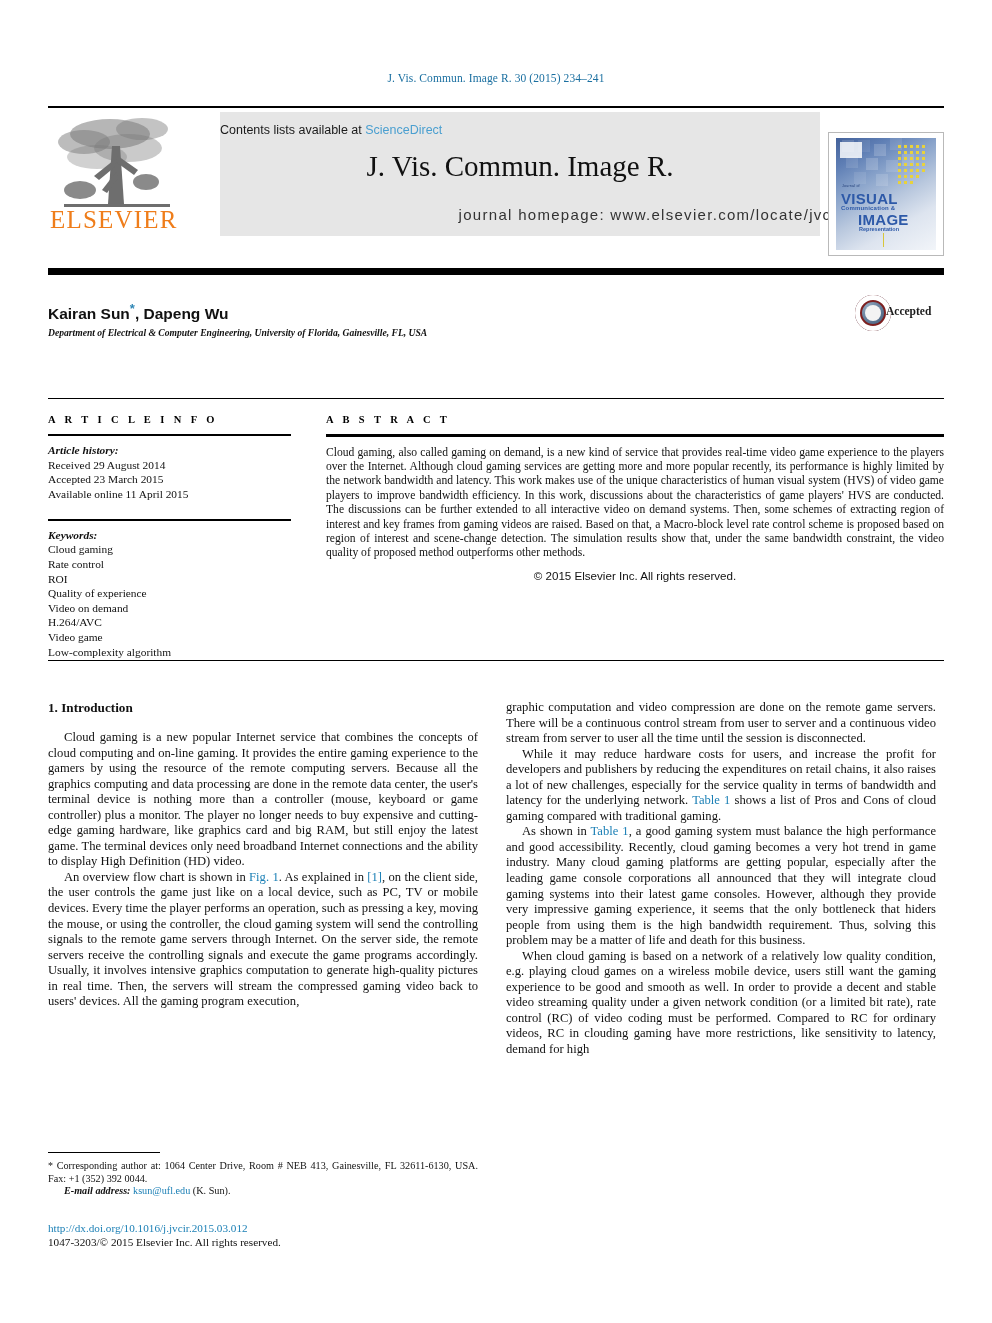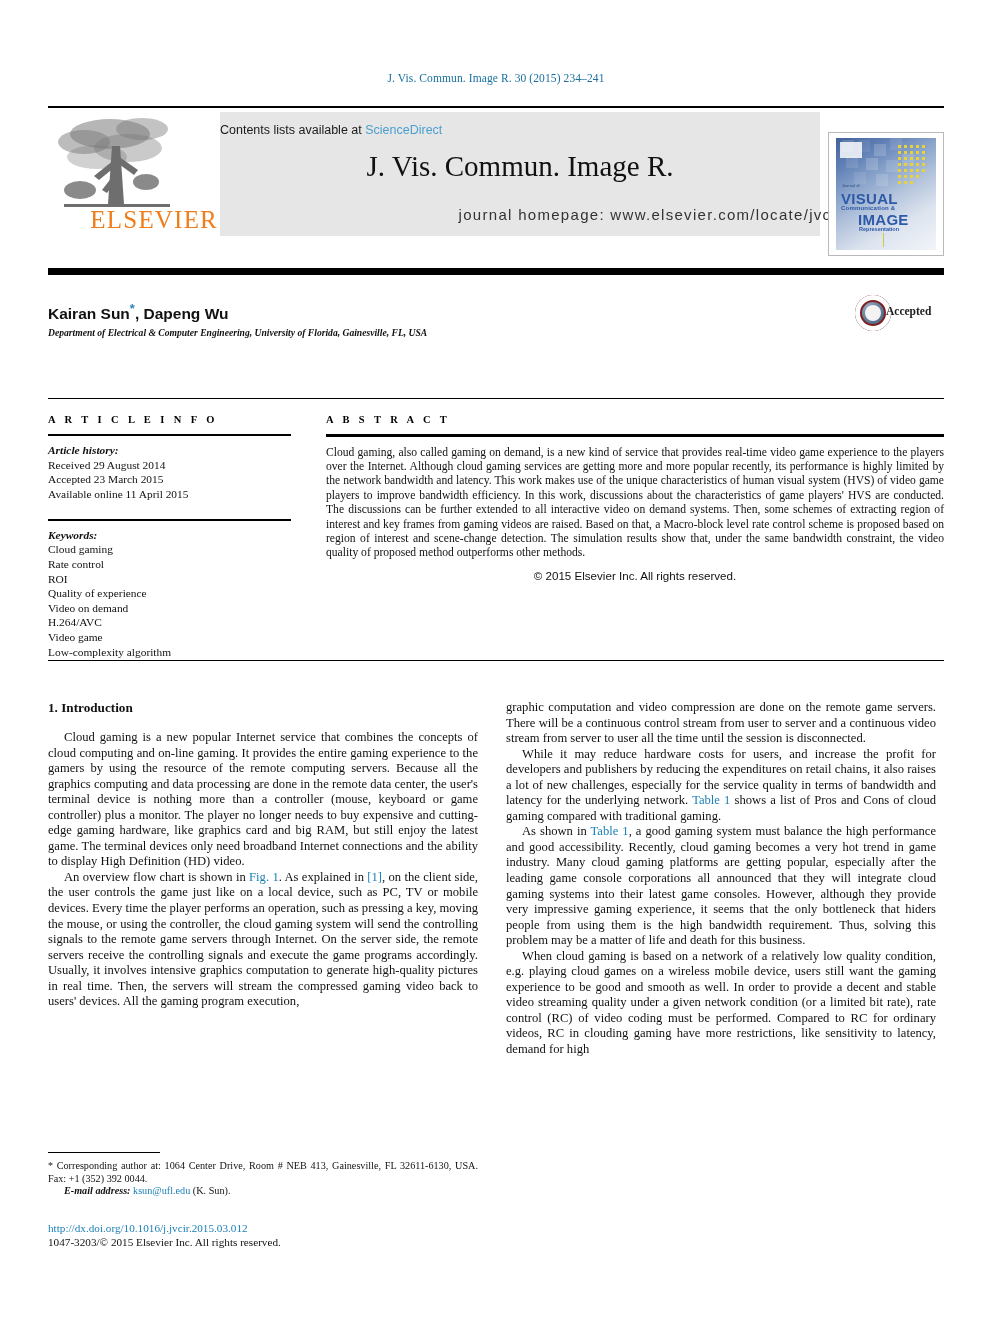--- a/index.html
+++ b/index.html
@@ -53,21 +53,21 @@
   }
   .elsevier-logo {
     position: absolute;
     left: 2px; top: 6px;
     width: 168px; height: 124px;
   }
   .elsevier-wordmark {
     position: absolute;
     left: 0; bottom: 2px;
     width: 168px;
-    text-align: right;
+    text-align: left;
     font-family: "Liberation Serif", serif;
     font-size: 25px;
     letter-spacing: 1.2px;
     color: #ef7d1a;
   }
   .center-box {
     position: absolute;
     left: 172px; top: 6px;
     width: 600px; height: 124px;
     background: #e6e6e6;

